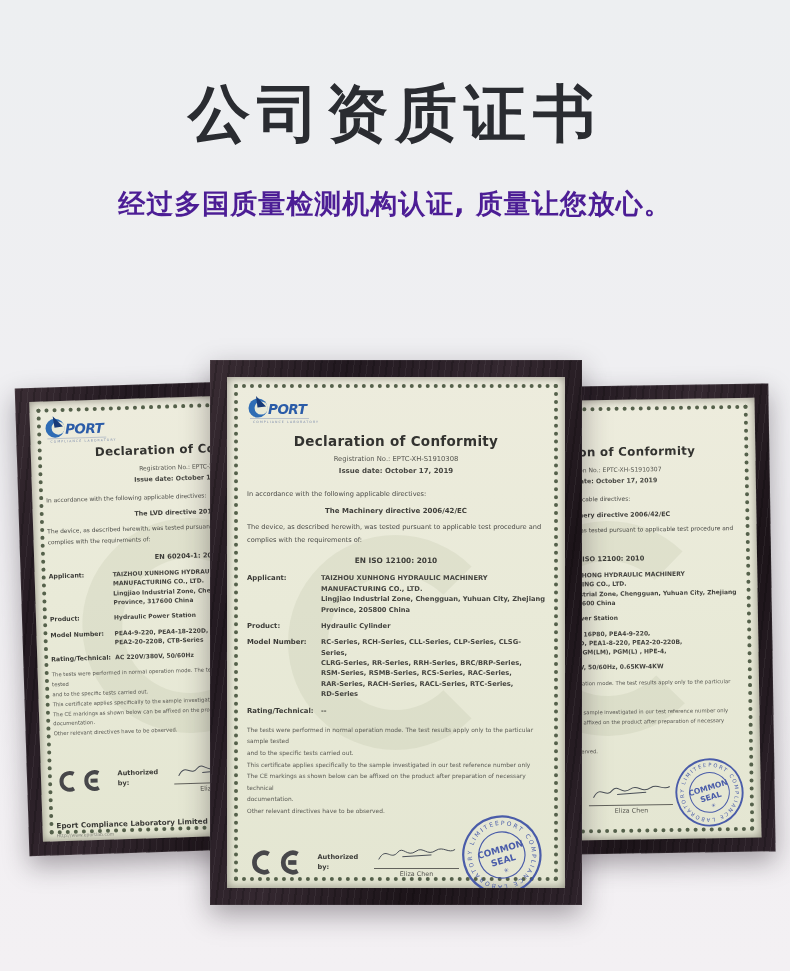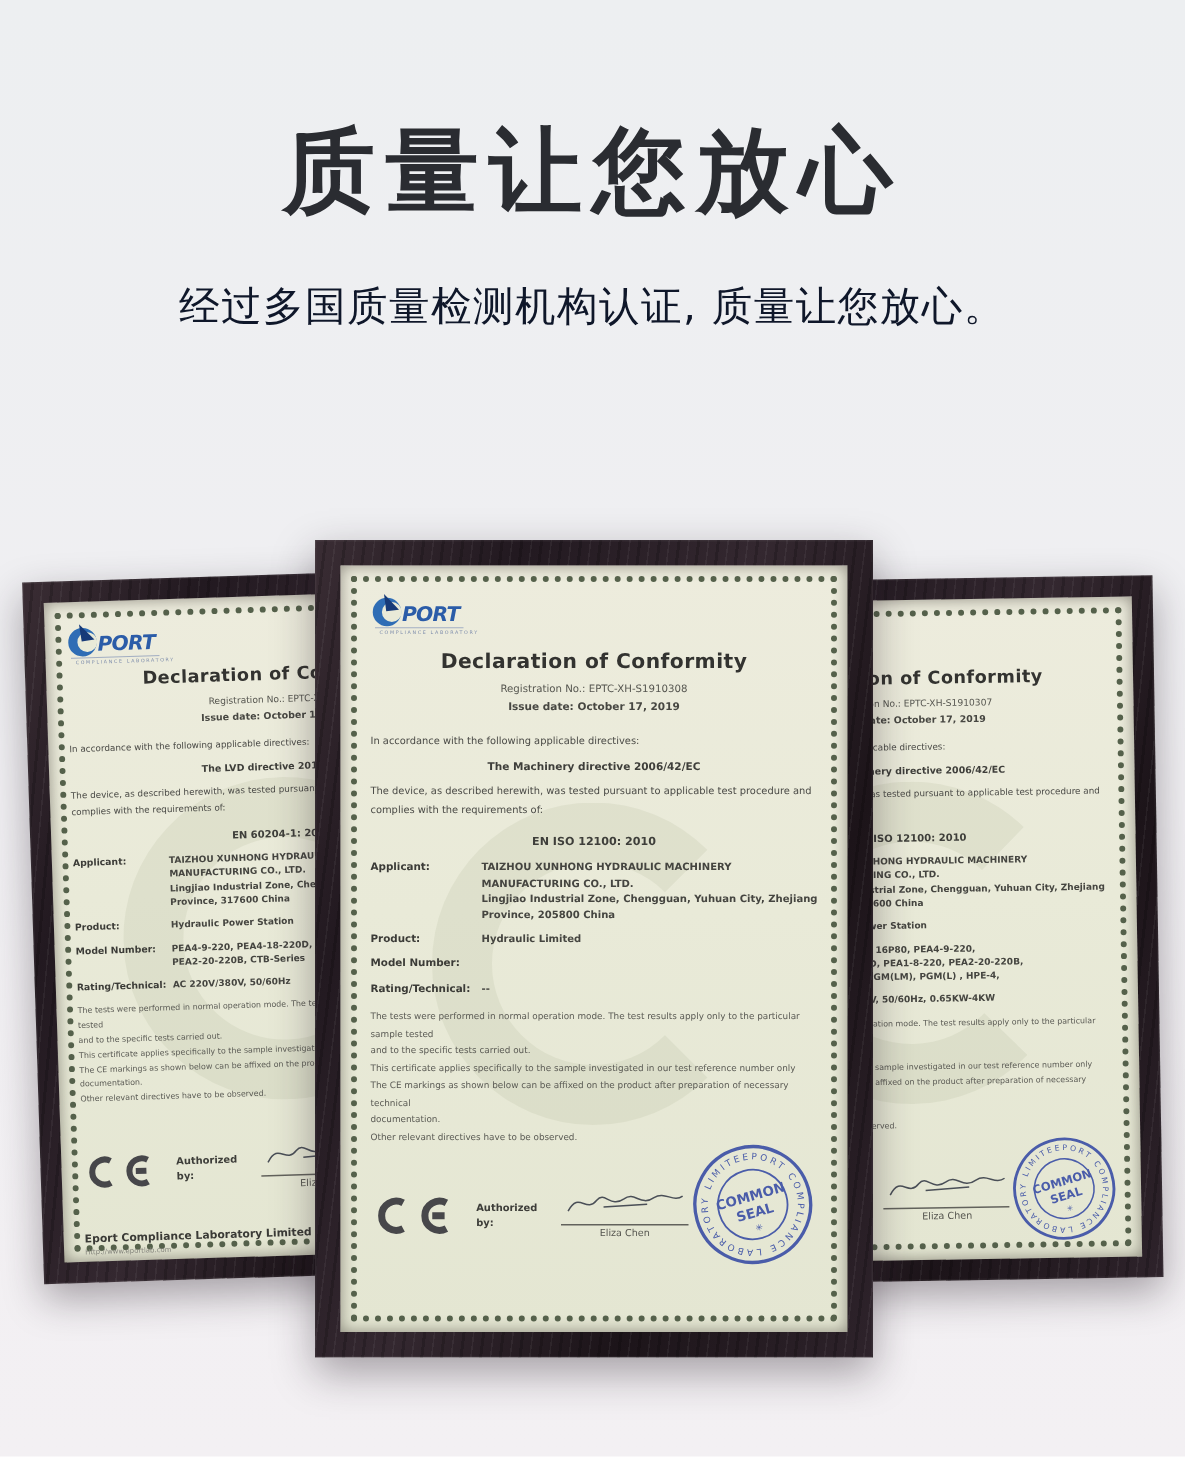--- a/index.html
+++ b/index.html
@@ -3,21 +3,21 @@
 <meta charset="utf-8">
 <style>
   * { margin:0; padding:0; box-sizing:border-box; }
   html,body { width:790px; height:971px; overflow:hidden;
     font-family:"DejaVu Sans","Liberation Sans",sans-serif; }
   body { background:linear-gradient(180deg,#edeff1 0%,#f0eff2 55%,#f3f0f3 100%); position:relative; }
 
   
   .header { text-align:center; padding-top:72px; }
   .main-title { font-size:62px; font-weight:700; color:#2a2c31; letter-spacing:7px; }
-  .sub-title { margin-top:30px; font-size:27px; font-weight:400; color:#0f172a; letter-spacing:1px; }
+  .sub-title { margin-top:30px; font-size:27px; font-weight:700; color:#4c1d95; letter-spacing:1px; }
 
   
   .frame { position:absolute; background:
       repeating-linear-gradient(97deg, rgba(255,255,255,0.05) 0 1px, rgba(0,0,0,0) 1px 6px, rgba(0,0,0,0.18) 6px 8px, rgba(0,0,0,0) 8px 13px),
       linear-gradient(115deg,#3a2d34 0%,#221920 22%,#342830 48%,#1c1419 72%,#2e232b 100%);
     box-shadow:0 10px 26px rgba(40,30,40,0.38), inset 0 0 0 1px rgba(255,255,255,0.05); }
   .frame-center { left:210px; top:360px; width:372px; height:545px; padding:17px; z-index:3; }
   .frame-left   { left:22px;  top:383px; width:336px; height:468px; padding:14px; z-index:1;
                   transform:rotate(-1.8deg); }
   .frame-right  { left:444px; top:386px; width:328px; height:468px; padding:14px; z-index:1;
@@ -73,21 +73,21 @@
   .cert-sm .logo-row { height:26px; }
   .cert-sm .ce-svg { width:50px; height:23px; }
   .cert-sm .stamp { width:78px; height:78px; margin-top:-10px; }
   .cert-sm .company-line { font-size:7.2px; }
   .cert-sm .accordance { margin-top:10px; }
 </style>
 </head>
 <body>
 
 <div class="header">
-  <div class="main-title">质量让您放心</div>
+  <div class="main-title">公司资质证书</div>
   <div class="sub-title">经过多国质量检测机构认证, 质量让您放心。</div>
 </div>
 
 <div class="frame frame-left cert-sm">
   <div class="paper">
     <div class="watermark"></div>
     <div class="trim"></div>
     <div class="content">
       <div class="logo-row">
         <svg width="92" height="30" viewBox="0 0 92 30">
@@ -280,24 +280,29 @@
       <div class="standard">EN ISO 12100: 2010</div>
       <div class="row">
         <div class="lbl">Applicant:</div>
         <div class="val pre">TAIZHOU XUNHONG HYDRAULIC MACHINERY
 MANUFACTURING CO., LTD.
 Lingjiao Industrial Zone, Chengguan, Yuhuan City, Zhejiang
 Province, 205800 China</div>
       </div>
       <div class="row">
         <div class="lbl">Product:</div>
-        <div class="val pre">Hydraulic Limited</div>
+        <div class="val pre">Hydraulic Cylinder</div>
       </div>
       <div class="row">
         <div class="lbl">Model Number:</div>
+        <div class="val pre">RC-Series, RCH-Series, CLL-Series, CLP-Series, CLSG-Series,
+CLRG-Series, RR-Series, RRH-Series, BRC/BRP-Series,
+RSM-Series, RSMB-Series, RCS-Series, RAC-Series,
+RAR-Series, RACH-Series, RACL-Series, RTC-Series,
+RD-Series</div>
       </div>
       <div class="row">
         <div class="lbl">Rating/Technical:</div>
         <div class="val pre">--</div>
       </div>
       <div class="notes pre">The tests were performed in normal operation mode. The test results apply only to the particular sample tested
 and to the specific tests carried out.
 This certificate applies specifically to the sample investigated in our test reference number only
 The CE markings as shown below can be affixed on the product after preparation of necessary technical
 documentation.

